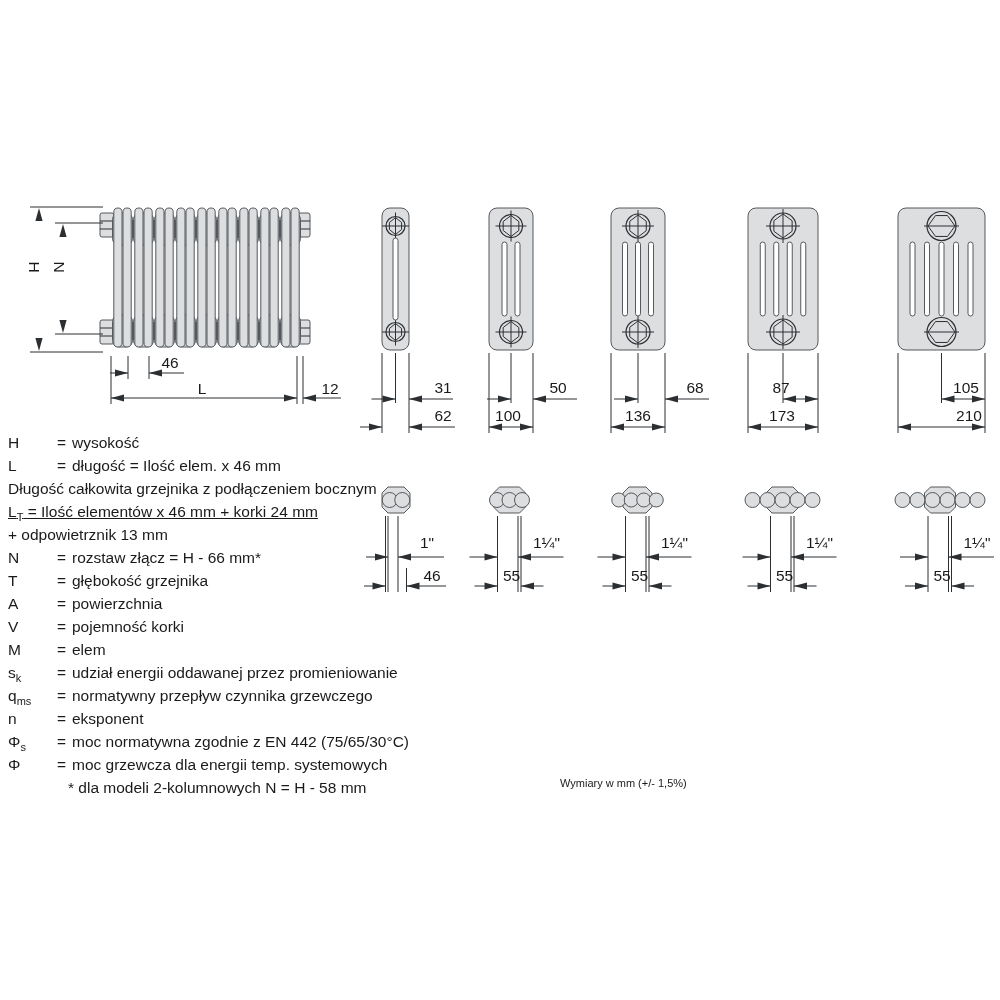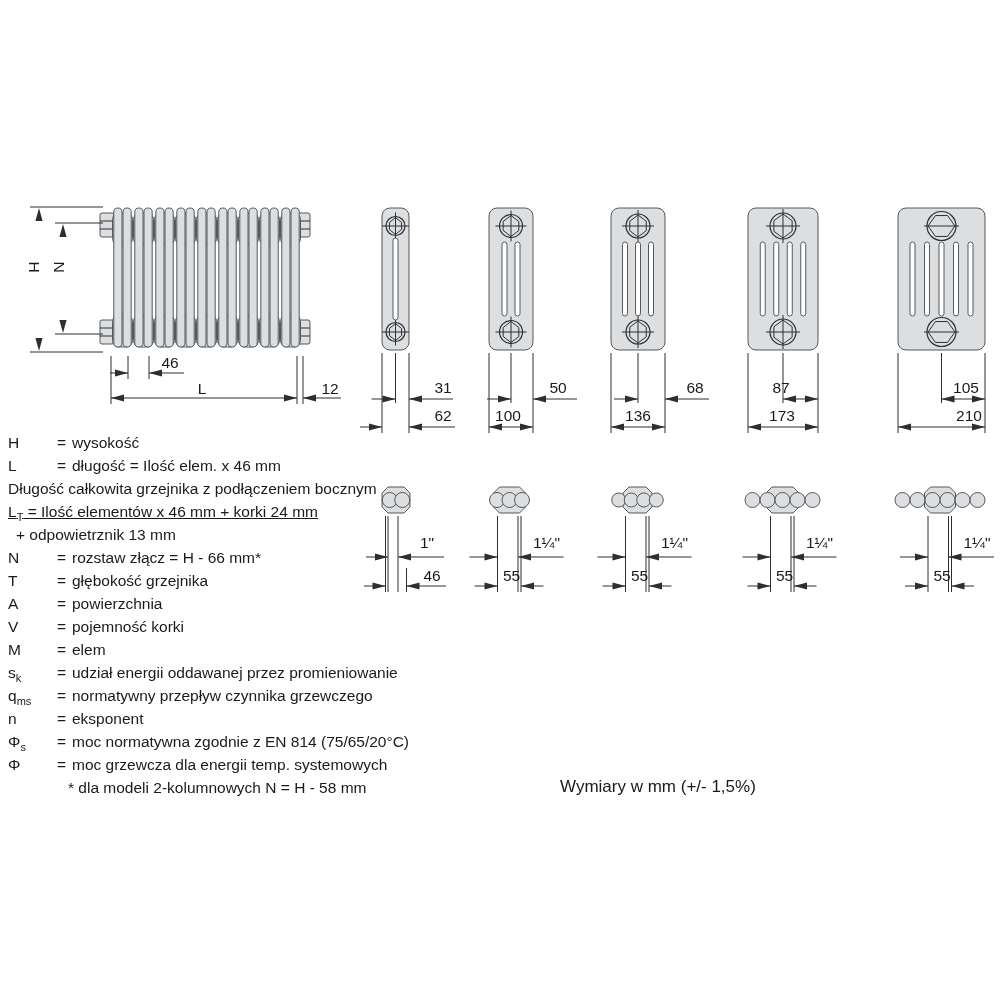--- a/index.html
+++ b/index.html
@@ -5,21 +5,21 @@
   html,body{margin:0;padding:0;background:#fff;}
   #stage{position:relative;width:1000px;height:1000px;background:#ffffff;overflow:hidden;
          font-family:"Liberation Sans", sans-serif;color:#1a1a1a;}
   #drawing{position:absolute;left:0;top:0;}
   #legend{position:absolute;left:8px;top:431px;width:520px;}
   .lrow{position:absolute;left:0;height:23px;line-height:23px;font-size:15.5px;white-space:nowrap;color:#1a1a1a;}
   .lrow .sym{position:absolute;left:0;top:0;}
   .lrow .eq{position:absolute;left:49px;top:0;}
   .lrow .desc{position:absolute;left:64px;top:0;}
   .lrow sub{font-size:11px;}
-  #units-note{position:absolute;left:560px;top:777px;font-size:17px;color:#1a1a1a;}
+  #units-note{position:absolute;left:560px;top:777px;font-size:11px;color:#1a1a1a;}
 </style>
 </head>
 <body>
 
 <div id="stage">
   <svg id="drawing" width="1000" height="1000">
       <g>
         <rect x="100" y="213" width="14" height="24" rx="2" ry="2" fill="#dcdee0" stroke="#55595d" stroke-width="1"></rect>
         <line x1="100" y1="221" x2="114" y2="221" stroke="#2c2f32" stroke-width="1"></line>
         <line x1="100" y1="229" x2="114" y2="229" stroke="#2c2f32" stroke-width="1"></line>
@@ -338,21 +338,21 @@
         <span class="eq">=</span>
         <span class="desc">długość = Ilość elem. x 46 mm</span>
       </div>
       <div class="lrow" style="top: 46px;">
         <span class="sym" style="left: 0px;"><span>Długość całkowita grzejnika z podłączeniem bocznym</span></span>
       </div>
       <div class="lrow" style="top: 69px;">
         <span class="sym" style="left: 0px; text-decoration: underline;"><span>L</span><sub>T</sub><span> = Ilość elementów x 46 mm + korki 24 mm</span></span>
       </div>
       <div class="lrow" style="top: 92px;">
-        <span class="sym" style="left: 8px;"><span>+ odpowietrznik 13 mm</span></span>
+        <span class="sym" style="left: 0px;"><span>+ odpowietrznik 13 mm</span></span>
       </div>
       <div class="lrow" style="top: 115px;">
         <span class="sym"><span>N</span></span>
         <span class="eq">=</span>
         <span class="desc">rozstaw złącz = H - 66 mm*</span>
       </div>
       <div class="lrow" style="top: 138px;">
         <span class="sym"><span>T</span></span>
         <span class="eq">=</span>
         <span class="desc">głębokość grzejnika</span>
@@ -383,21 +383,21 @@
         <span class="desc">normatywny przepływ czynnika grzewczego</span>
       </div>
       <div class="lrow" style="top: 276px;">
         <span class="sym"><span>n</span></span>
         <span class="eq">=</span>
         <span class="desc">eksponent</span>
       </div>
       <div class="lrow" style="top: 299px;">
         <span class="sym"><span>Φ</span><sub>s</sub></span>
         <span class="eq">=</span>
-        <span class="desc">moc normatywna zgodnie z EN 814 (75/65/20°C)</span>
+        <span class="desc">moc normatywna zgodnie z EN 442 (75/65/30°C)</span>
       </div>
       <div class="lrow" style="top: 322px;">
         <span class="sym"><span>Φ</span></span>
         <span class="eq">=</span>
         <span class="desc">moc grzewcza dla energii temp. systemowych</span>
       </div>
       <div class="lrow" style="top: 345px;">
         <span class="sym" style="left: 60px;"><span>* dla modeli 2-kolumnowych N = H - 58 mm</span></span>
       </div>
     </div>

